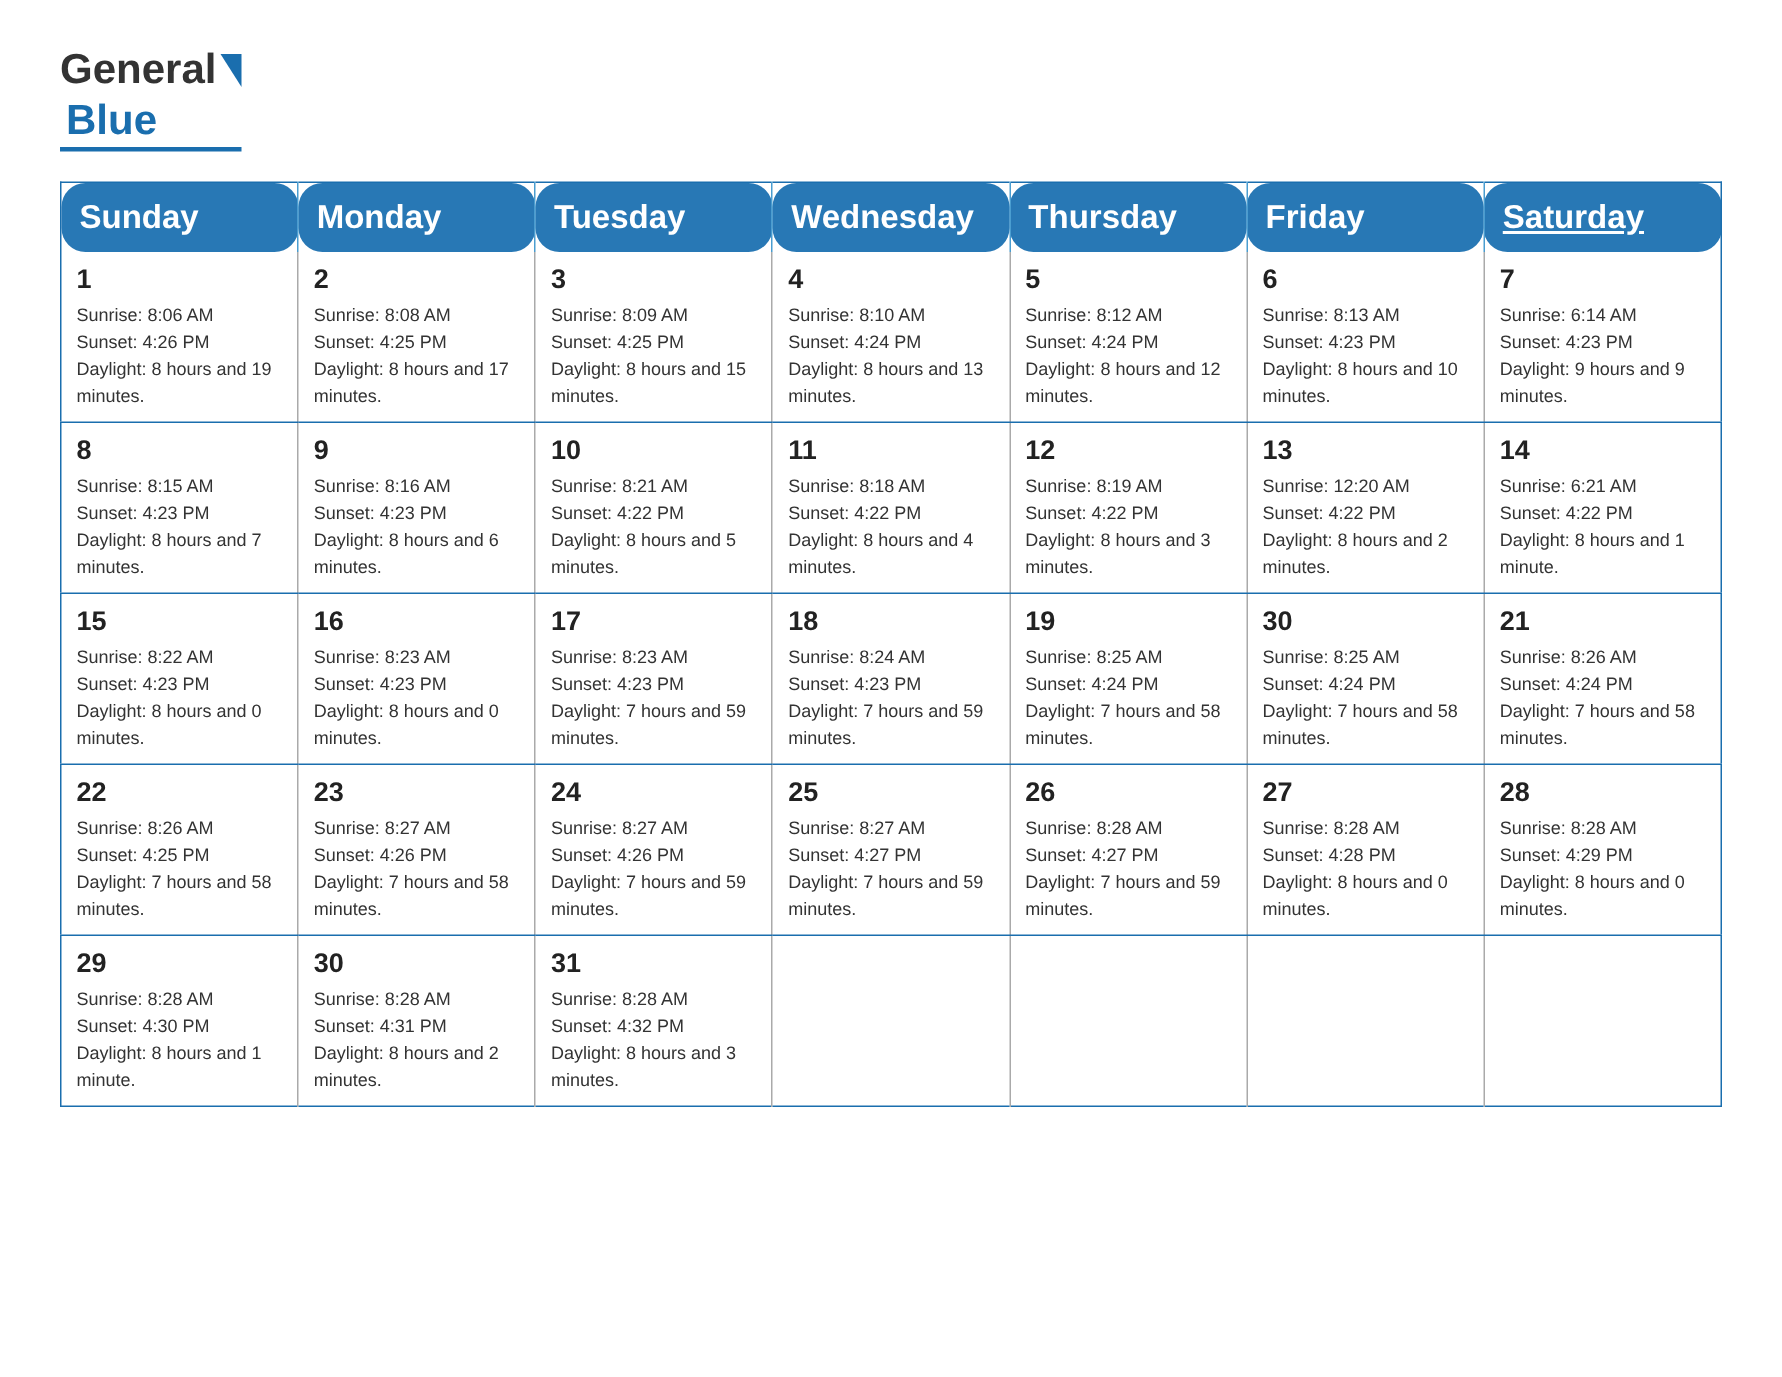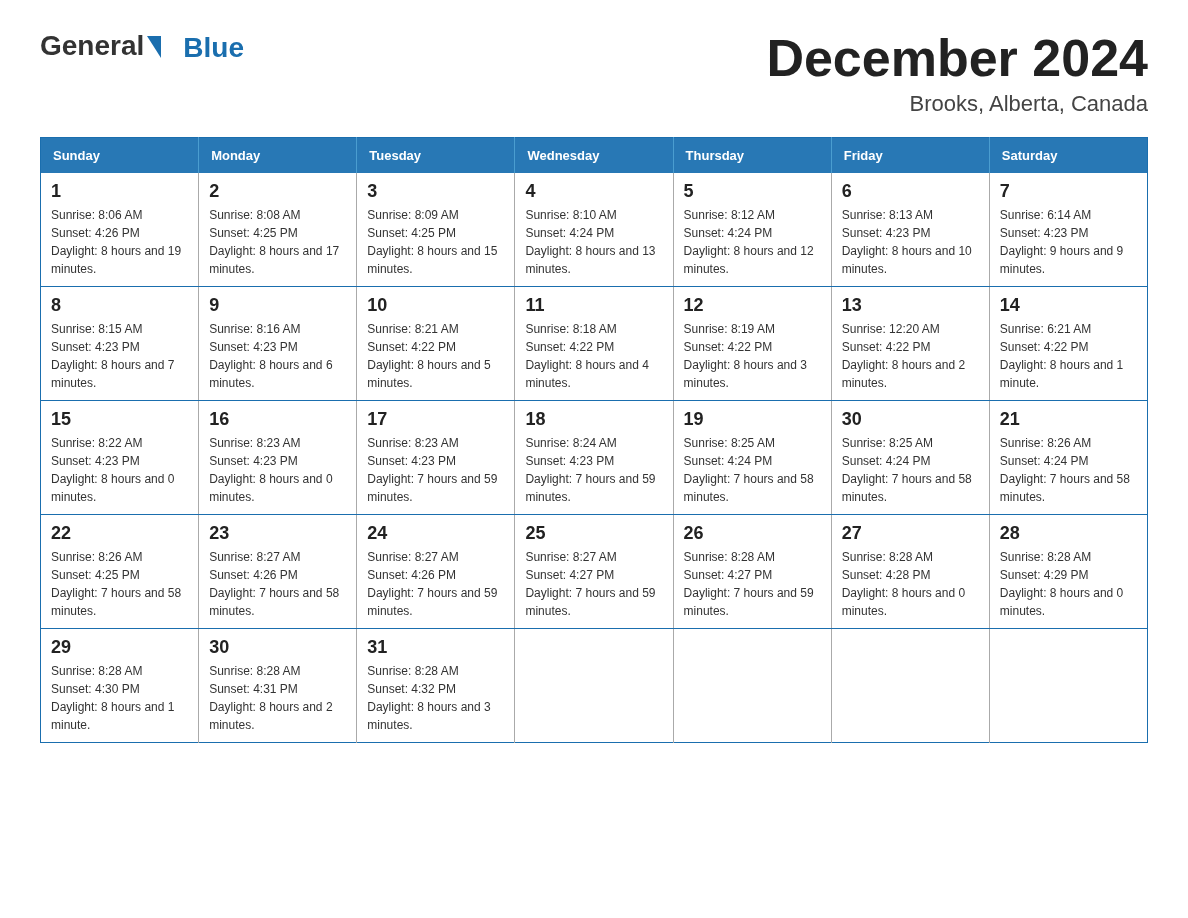--- a/index.html
+++ b/index.html
@@ -11,21 +11,21 @@
       min-height: 918px;
     }
     .header {
       display: flex;
       justify-content: space-between;
       align-items: flex-start;
       margin-bottom: 20px;
     }
     .logo {
       display: flex;
-      flex-direction: row;
+      flex-direction: column;
       align-items: flex-start;
     }
     .logo-top {
       display: flex;
       align-items: center;
     }
     .logo-general {
       font-size: 28px;
       font-weight: bold;
       color: #333;
@@ -66,28 +66,30 @@
       margin-top: 4px;
     }
     .calendar {
       width: 100%;
       border-collapse: collapse;
       border: 1px solid #1a6eae;
     }
     .calendar thead tr th {
       background-color: #2878b5;
       color: #fff;
-      font-size: 13px;
+      font-size: 22px;
       font-weight: bold;
       padding: 10px 12px;
       text-align: left;
       border-right: 1px solid #4a9dd0;
+      border-radius: 16px;
     }
     .calendar thead tr th:last-child {
       border-right: none;
+      text-decoration: underline;
     }
     .calendar tbody tr td {
       vertical-align: top;
       padding: 8px 10px;
       border-right: 1px solid #aaa;
       border-bottom: 1px solid #1a6eae;
       font-size: 14px;
       color: #333;
       width: 14.28%;
       min-height: 100px;
@@ -116,28 +118,24 @@
   </style>
 </head>
 <body>
 
 <div class="header">
   <div class="logo">
     <div class="logo-top">
       <span class="logo-general">General</span>
       <div class="logo-triangle"></div>
     </div>
-    <div style="display:flex; align-items:center; margin-top:2px; margin-left:20px;">
+    <div style="display:flex; align-items:center; margin-top:2px; margin-left:2px;">
       <span class="logo-blue">Blue</span>
     </div>
     <div class="logo-underline"></div>
-  </div>
-  <div class="title-section">
-    <div class="month-year">December 2024</div>
-    <div class="location">Brooks, Alberta, Canada</div>
   </div>
 </div>
 
 <table class="calendar">
   <thead>
     <tr>
     <th>Sunday</th>
         <th>Monday</th>
         <th>Tuesday</th>
         <th>Wednesday</th>

